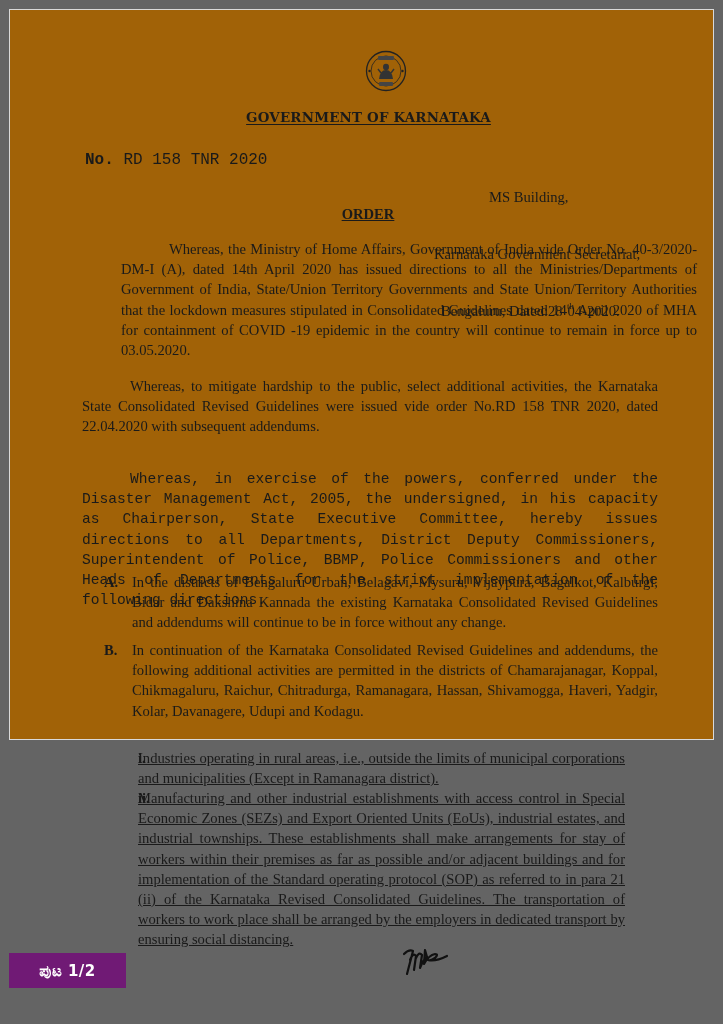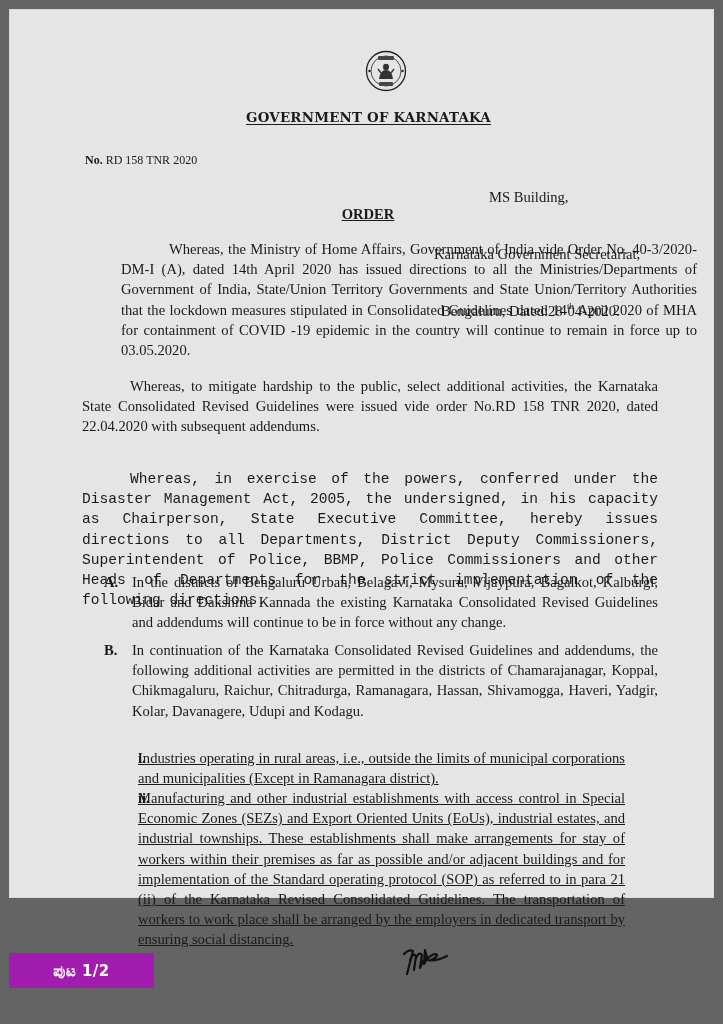--- a/index.html
+++ b/index.html
@@ -8,22 +8,22 @@
       width: 723px;
       height: 1024px;
       background: #646464;
       overflow: hidden;
     }
     .page {
       position: absolute;
       left: 9px;
       top: 9px;
       width: 705px;
-      height: 889px;
-      background: #e5e5e5;
+      height: 731px;
+      background: #a16207;
       box-shadow: inset 0 0 0 1px #d9d9d9;
       font-family: "Liberation Serif", "DejaVu Serif", serif;
       color: #1a1a1a;
       font-size: 14.6px;
       line-height: 20.2px;
     }
     .emblem {
       position: absolute;
       left: 356px;
       top: 41px;
@@ -42,21 +42,22 @@
       letter-spacing: 0.2px;
       text-decoration: underline;
       text-underline-offset: 2px;
       padding-left: 14px;
       box-sizing: border-box;
     }
     .order-no {
       position: absolute;
       left: 76px;
       top: 141px;
-      font-size: 12px;
+      font-size: 16px;
+      font-family: Liberation Mono, monospace;
     }
     .order-no b { font-weight: bold; }
     .address {
       position: absolute;
       left: 425px;
       top: 141px;
       font-size: 14.6px;
       line-height: 19px;
       white-space: pre;
     }
@@ -122,23 +123,23 @@
       position: absolute;
       left: 392px;
       top: 937px;
       width: 52px;
       height: 32px;
     }
     .page-badge {
       position: absolute;
       left: 9px;
       top: 953px;
-      width: 145px;
+      width: 117px;
       height: 35px;
-      background: #a21caf;
+      background: #701a75;
       color: #ffffff;
       font-family: "DejaVu Sans", "Liberation Sans", sans-serif;
       font-weight: bold;
       font-size: 15px;
       display: flex;
       align-items: center;
       justify-content: center;
       letter-spacing: 0.5px;
     }
   </style>

